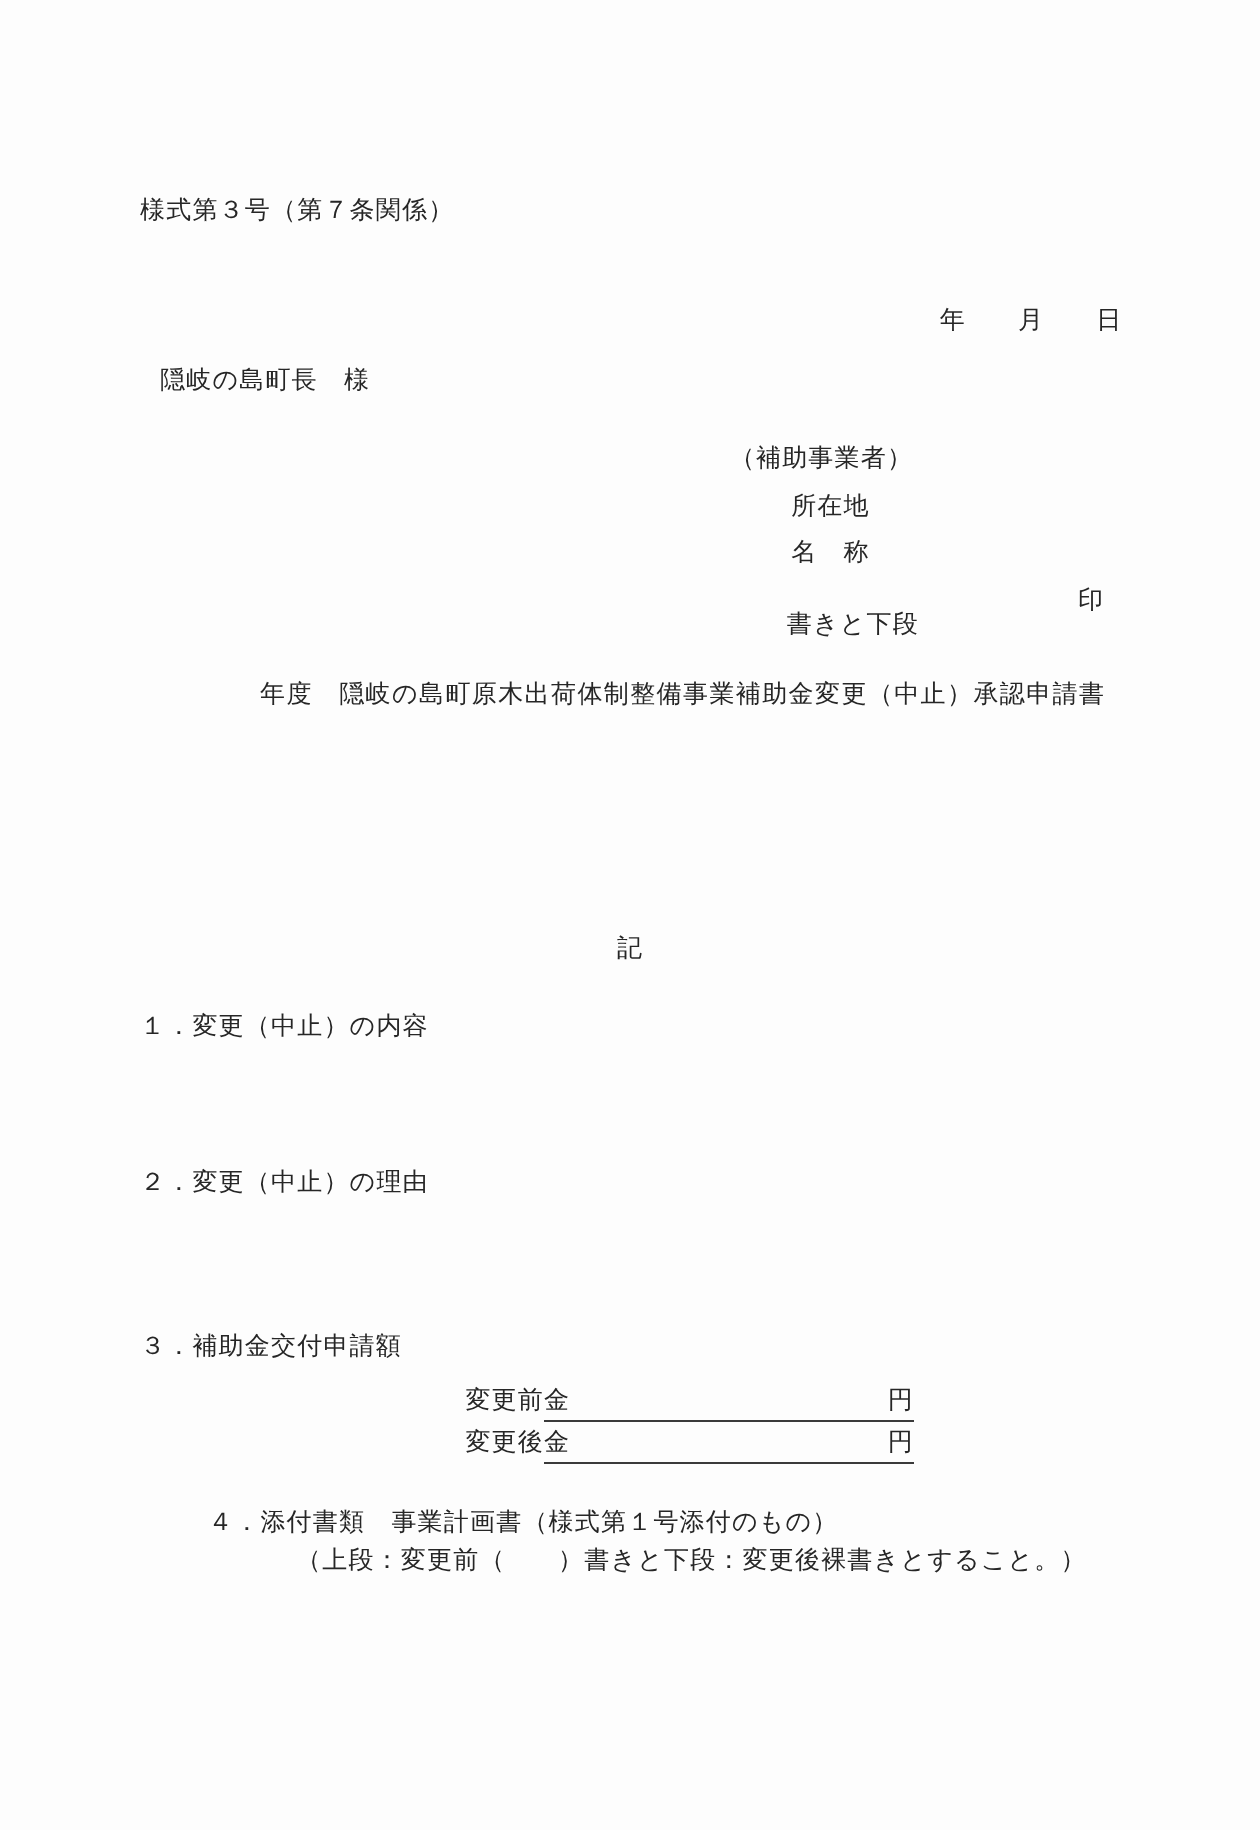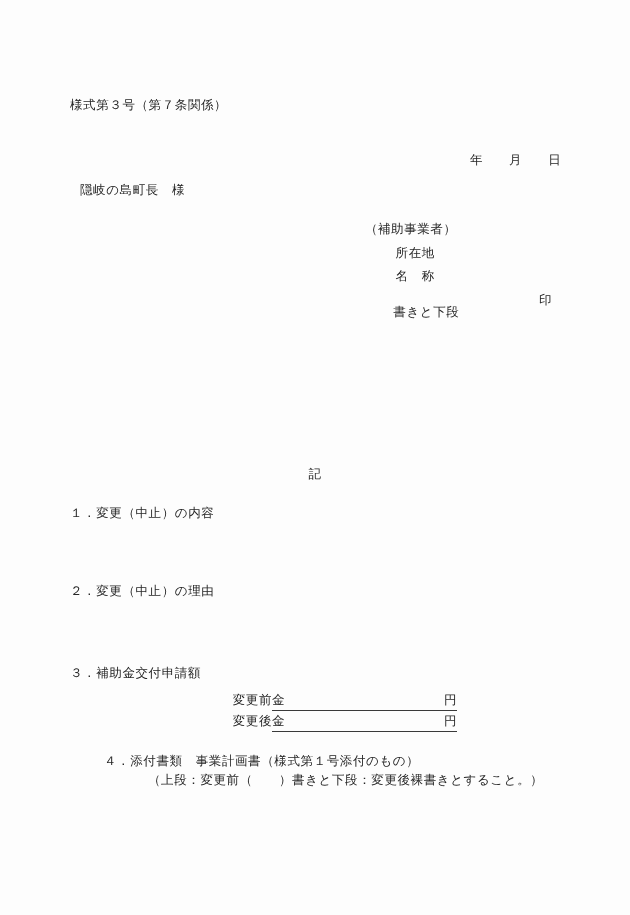--- a/index.html
+++ b/index.html
@@ -143,20 +143,21 @@
   <div id="applicant-block">
     <div class="row">（補助事業者）</div>
     <div class="row indented">所在地</div>
     <div class="row indented">名　称</div>
     <div class="row indented">
       <span>書きと下段</span>
       <span class="seal">印</span>
     </div>
   </div>
 
+  <div class="ln" id="doc-title">年度　隠岐の島町原木出荷体制整備事業補助金変更（中止）承認申請書</div>
 
 
   <div class="ln" id="ki-marker">記</div>
 
   <div class="ln item" id="item-1">１．変更（中止）の内容</div>
 
   <div class="ln item" id="item-2">２．変更（中止）の理由</div>
 
   <div class="ln item" id="item-3">３．補助金交付申請額</div>
 

